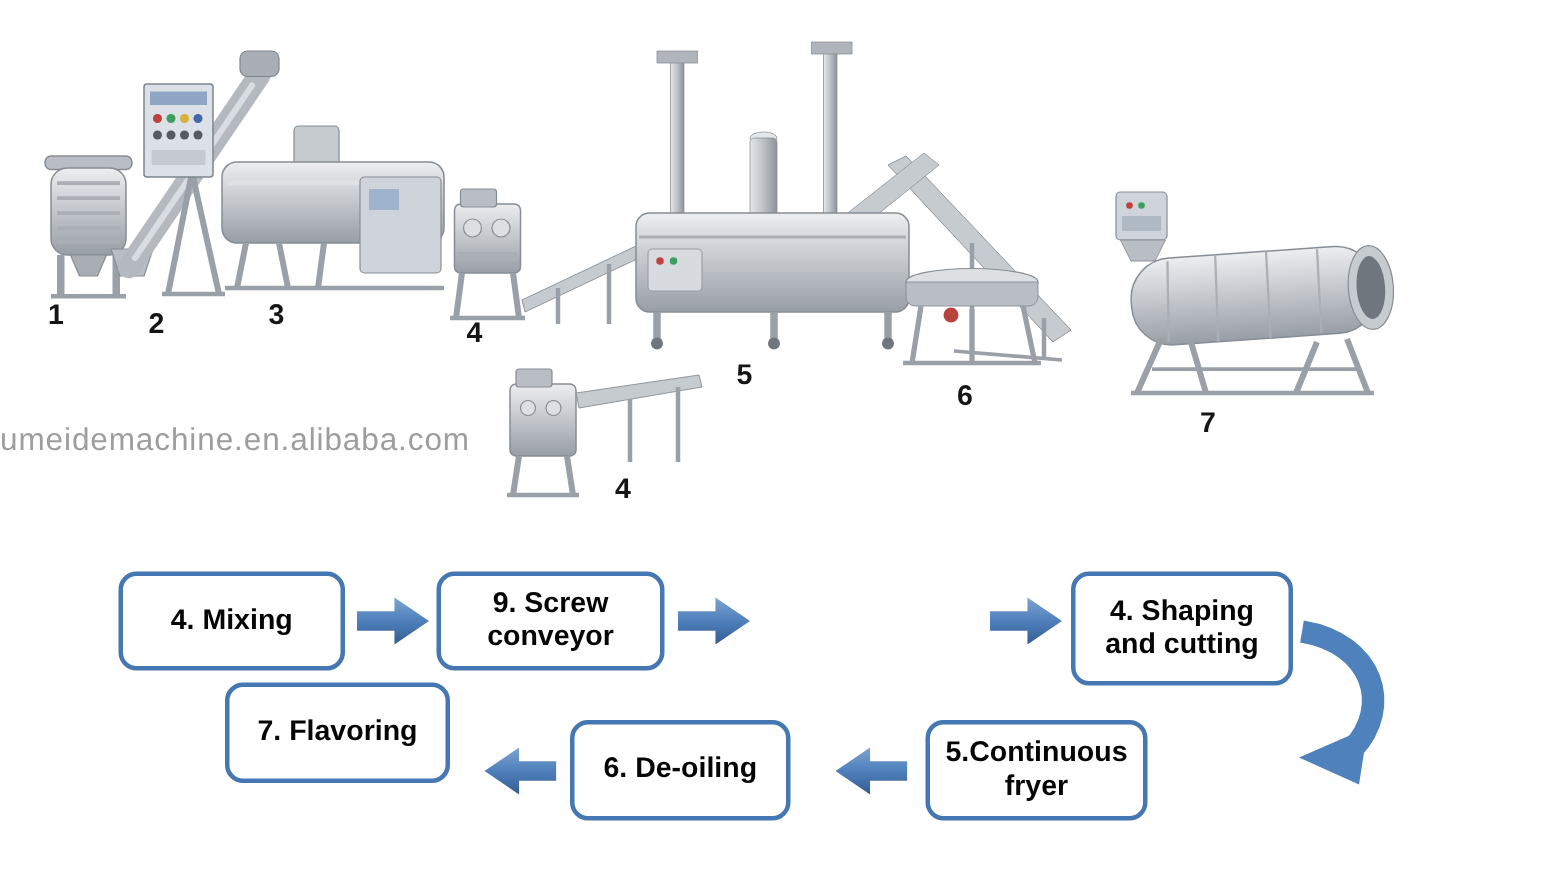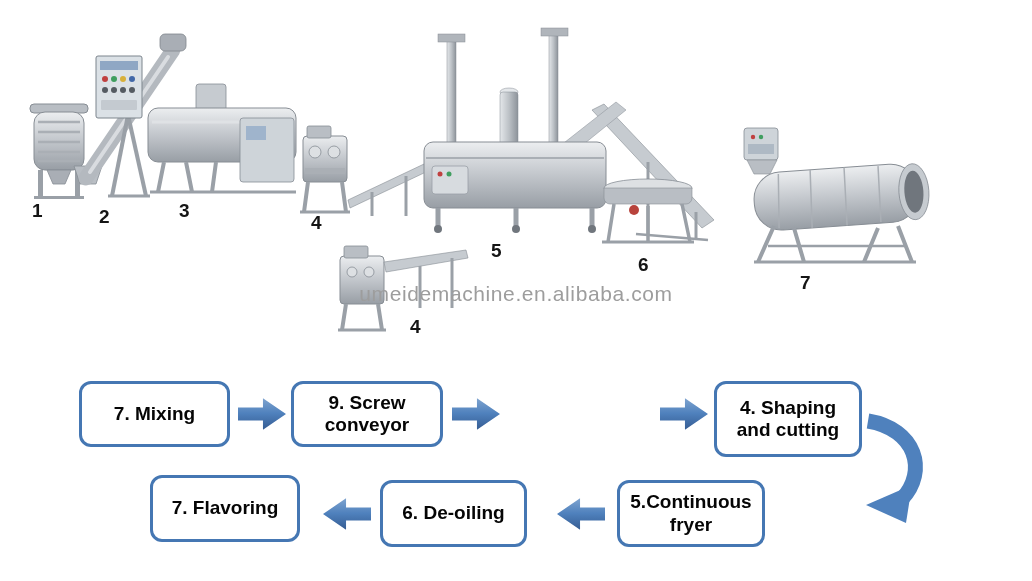--- a/index.html
+++ b/index.html
@@ -17,21 +17,20 @@
     position: absolute;
     font-size: 19px;
     font-weight: bold;
     color: #151515;
   }
   .watermark {
     position: absolute;
     left: 0;
     top: 282px;
     width: 1032px;
-    text-align: center;
     font-size: 21px;
     color: #9d9d9d;
     letter-spacing: 0.6px;
   }
   .flow-box {
     position: absolute;
     display: flex;
     align-items: center;
     justify-content: center;
     text-align: center;
@@ -198,21 +197,21 @@
   <div class="machine-num" style="left:179px;top:200px">3</div>
   <div class="machine-num" style="left:311px;top:212px">4</div>
   <div class="machine-num" style="left:491px;top:240px">5</div>
   <div class="machine-num" style="left:410px;top:316px">4</div>
   <div class="machine-num" style="left:638px;top:254px">6</div>
   <div class="machine-num" style="left:800px;top:272px">7</div>
 
   <div class="watermark">umeidemachine.en.alibaba.com</div>
 
   <div class="flow-box" style="left:79px;top:381px;width:151px;height:66px">
-    <span>7. Mixing</span>
+    <span>4. Mixing</span>
   </div>
   <div class="flow-arrow right" style="left:238px;top:397px"></div>
 
   <div class="flow-box" style="left:291px;top:381px;width:152px;height:66px">
     <span>9. Screw
 conveyor</span>
   </div>
   <div class="flow-arrow right" style="left:452px;top:397px"></div>
 
   <div class="flow-arrow right" style="left:660px;top:397px"></div>
@@ -231,17 +230,17 @@
     <span>5.Continuous
 fryer</span>
   </div>
   <div class="flow-arrow left" style="left:557px;top:497px"></div>
 
   <div class="flow-box" style="left:380px;top:480px;width:147px;height:67px">
     <span>6. De-oiling</span>
   </div>
   <div class="flow-arrow left" style="left:323px;top:497px"></div>
 
-  <div class="flow-box" style="left:150px;top:475px;width:150px;height:67px">
+  <div class="flow-box" style="left:150px;top:455px;width:150px;height:67px">
     <span>7. Flavoring</span>
   </div>
 
 </div>
 
 </body></html>

